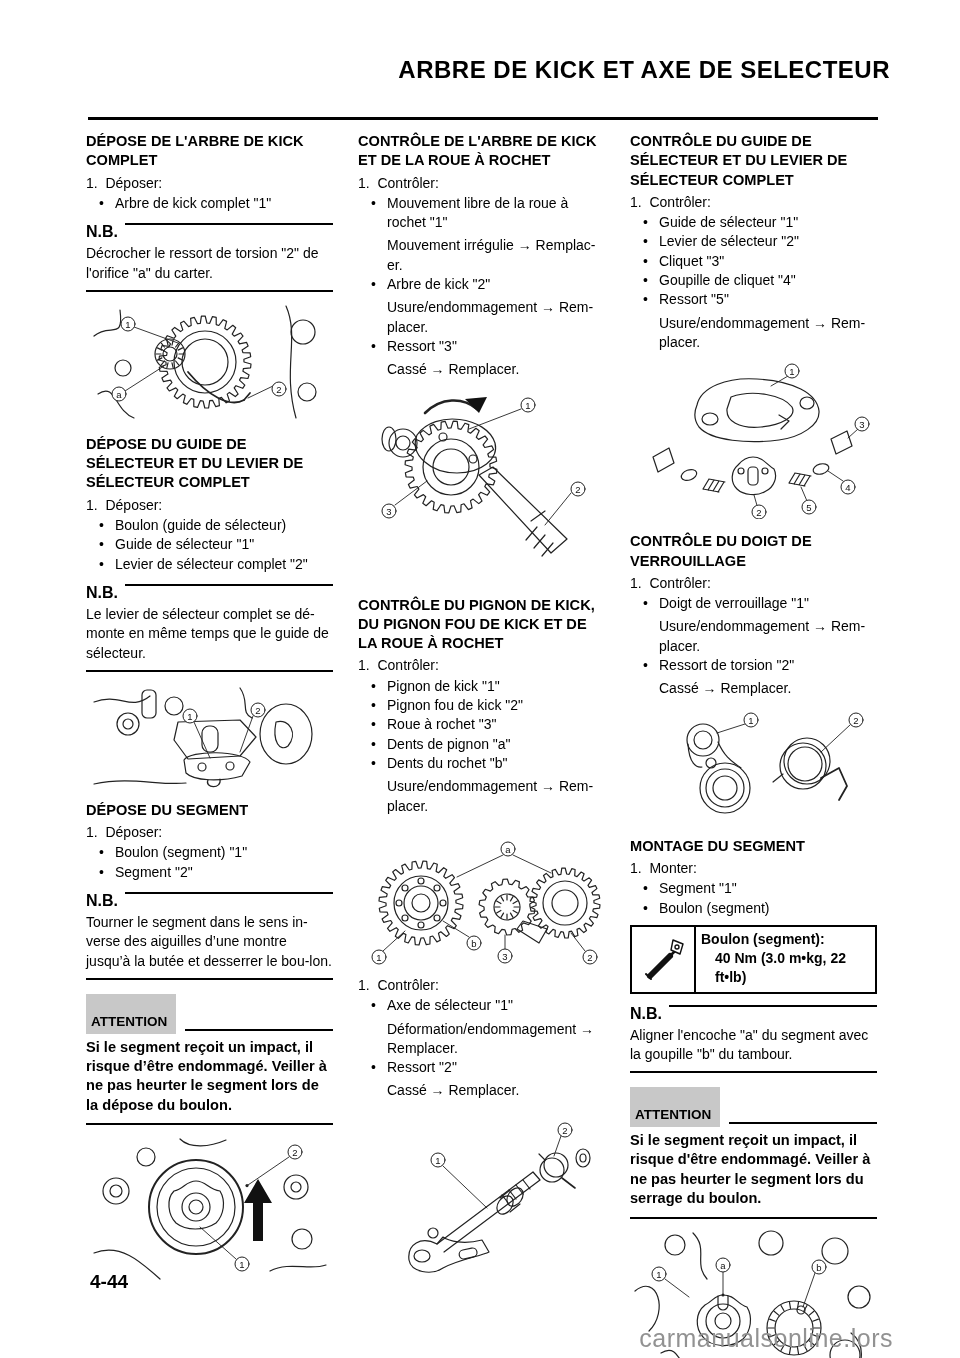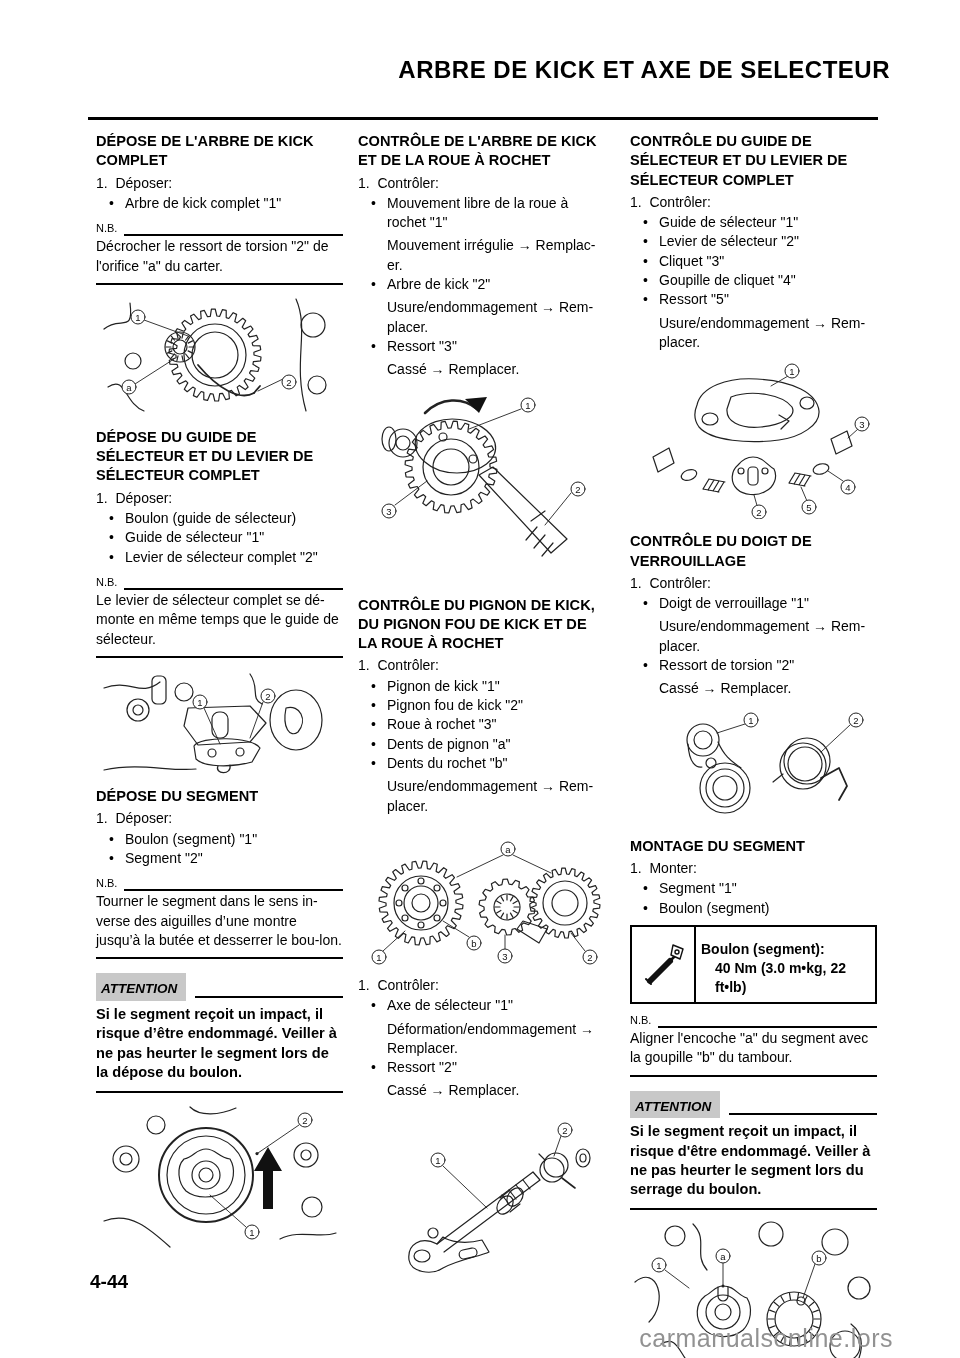--- a/index.html
+++ b/index.html
@@ -6,41 +6,41 @@
   body{
     width:960px;height:1358px;position:relative;background:#fff;color:#000;
     font-family:"Liberation Sans", sans-serif;overflow:hidden;
   }
   .page-title{
     position:absolute;top:56px;right:70px;font-size:24px;font-weight:bold;
     letter-spacing:.5px;white-space:nowrap;
   }
   .top-rule{position:absolute;left:88px;right:82px;top:117px;height:3px;background:#000;}
   .col{position:absolute;top:132px;width:247px;font-size:14px;line-height:1.38;}
-  .c1{left:96px}.c2{left:358px}.c3{left:630px}
+  .c1{left:86px}.c2{left:358px}.c3{left:630px}
   h3.sec{font-size:14.6px;line-height:1.32;margin:13px 0 3px;font-weight:bold;}
   h3.first{margin-top:0;}
   .step{margin:1px 0;}
   ul.b{list-style:none;margin:0 0 4px;padding:0;}
   ul.b li{position:relative;padding-left:29px;}
   ul.b li::before{content:"•";position:absolute;left:13px;}
   .sub{margin-top:4px;}
   .nb{margin:8px 0 10px;}
-  .nb-head{display:flex;align-items:flex-end;font-weight:normal;font-size:11px;}
+  .nb-head{display:flex;align-items:flex-start;font-weight:bold;font-size:16px;}
   .nb-head .ln{flex:1;height:2px;background:#000;margin:2px 0 0 7px;}
   .nb-body{padding:1px 0 7px;border-bottom:2.5px solid #000;}
   .att{margin:14px 0 10px;}
   .att-head{display:flex;align-items:flex-end;margin-bottom:4px;}
-  .att-badge{background:#c8c8c8;font-style:italic;font-weight:bold;font-size:13.5px;padding:7px 9px 2px 5px;}
+  .att-badge{background:#c8c8c8;font-weight:bold;font-size:13.5px;padding:19px 9px 2px 5px;}
   .att-head .ln{flex:1;height:2px;background:#000;margin:0 0 3px 9px;}
   .att-body{font-weight:bold;font-size:14.6px;line-height:1.33;padding:0 0 8px;border-bottom:2.5px solid #000;}
   .ill{display:block;margin:7px auto 5px;}
   .tq{display:flex;border:2.5px solid #000;margin:7px 0 9px;align-items:stretch;}
   .tq-icon{width:62px;border-right:2.5px solid #000;display:flex;align-items:center;justify-content:center;}
-  .tq-txt{flex:1;padding:13px 5px 4px;font-weight:bold;}
+  .tq-txt{flex:1;padding:3px 5px 4px;font-weight:bold;}
   .tq-val{padding-left:14px;}
   .page-num{position:absolute;top:1271px;left:90px;width:785px;font-weight:bold;font-size:19px;}
   .watermark{position:absolute;top:1324px;right:67px;font-size:25px;color:#929292;letter-spacing:.5px;}
   svg.ill, svg.tqsvg{stroke-linecap:round;stroke-linejoin:round;}
   svg text.co{font-size:9.5px;fill:#111;font-family:"Liberation Sans",sans-serif;}
 </style>
 </head>
 <body>
 
 <div class="page-title">ARBRE DE KICK ET AXE DE SELECTEUR</div>

